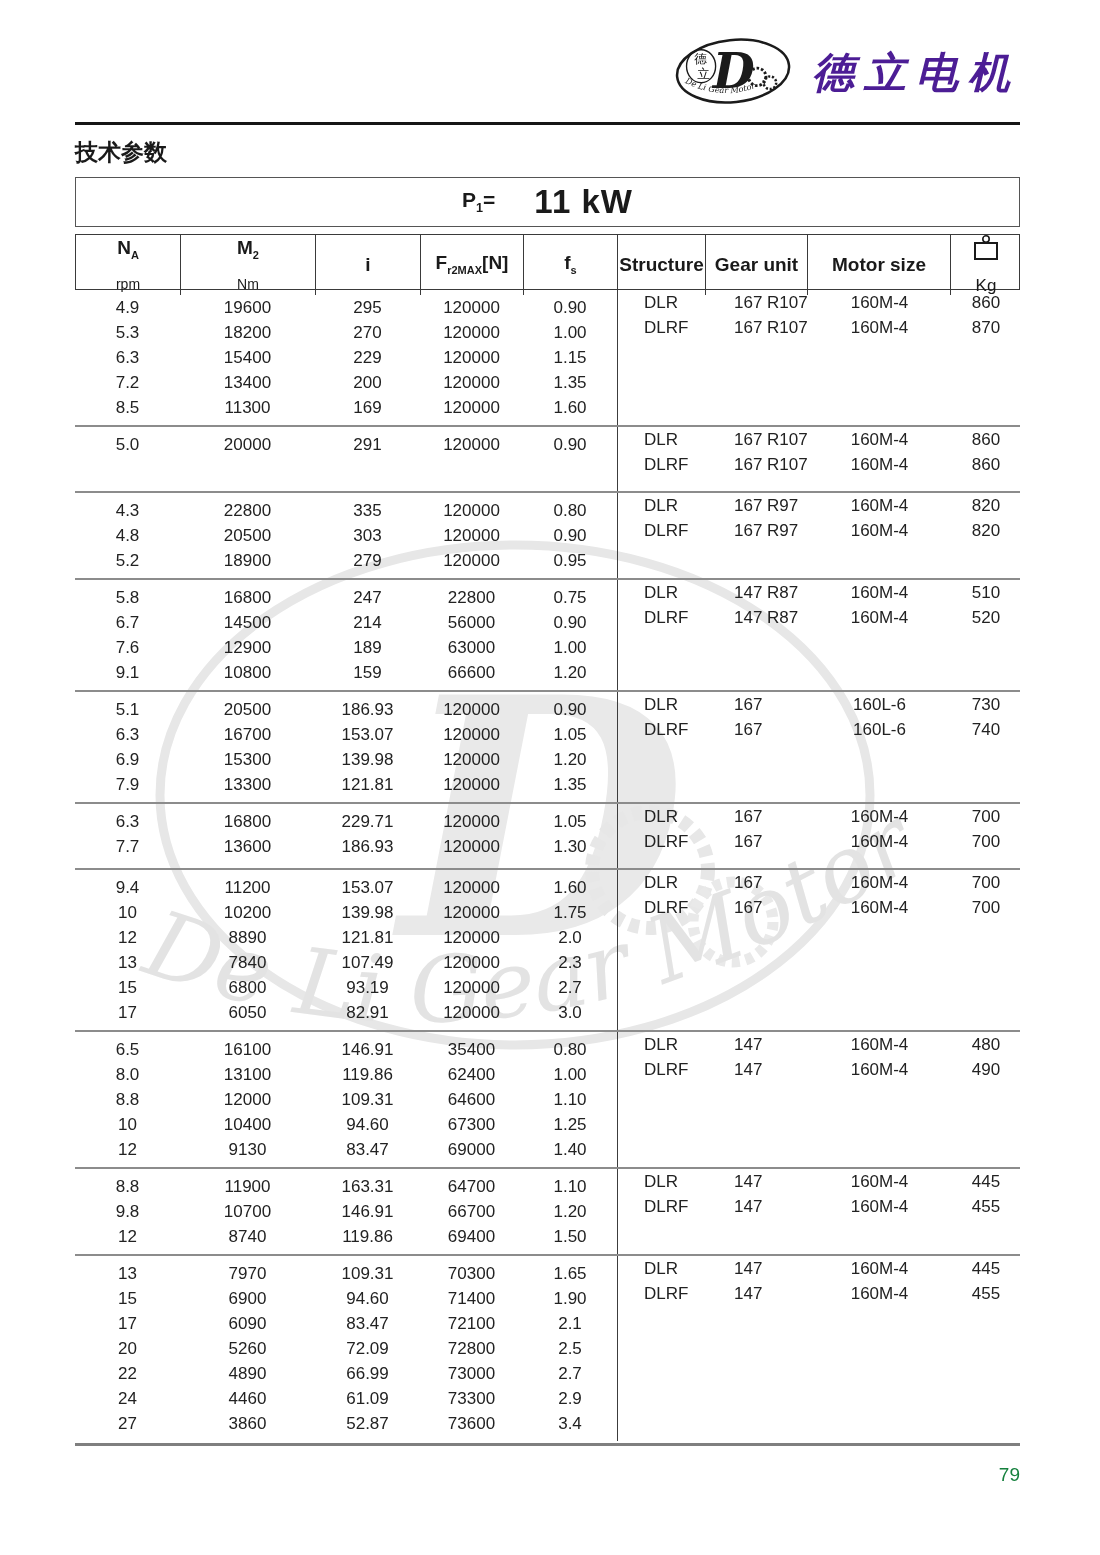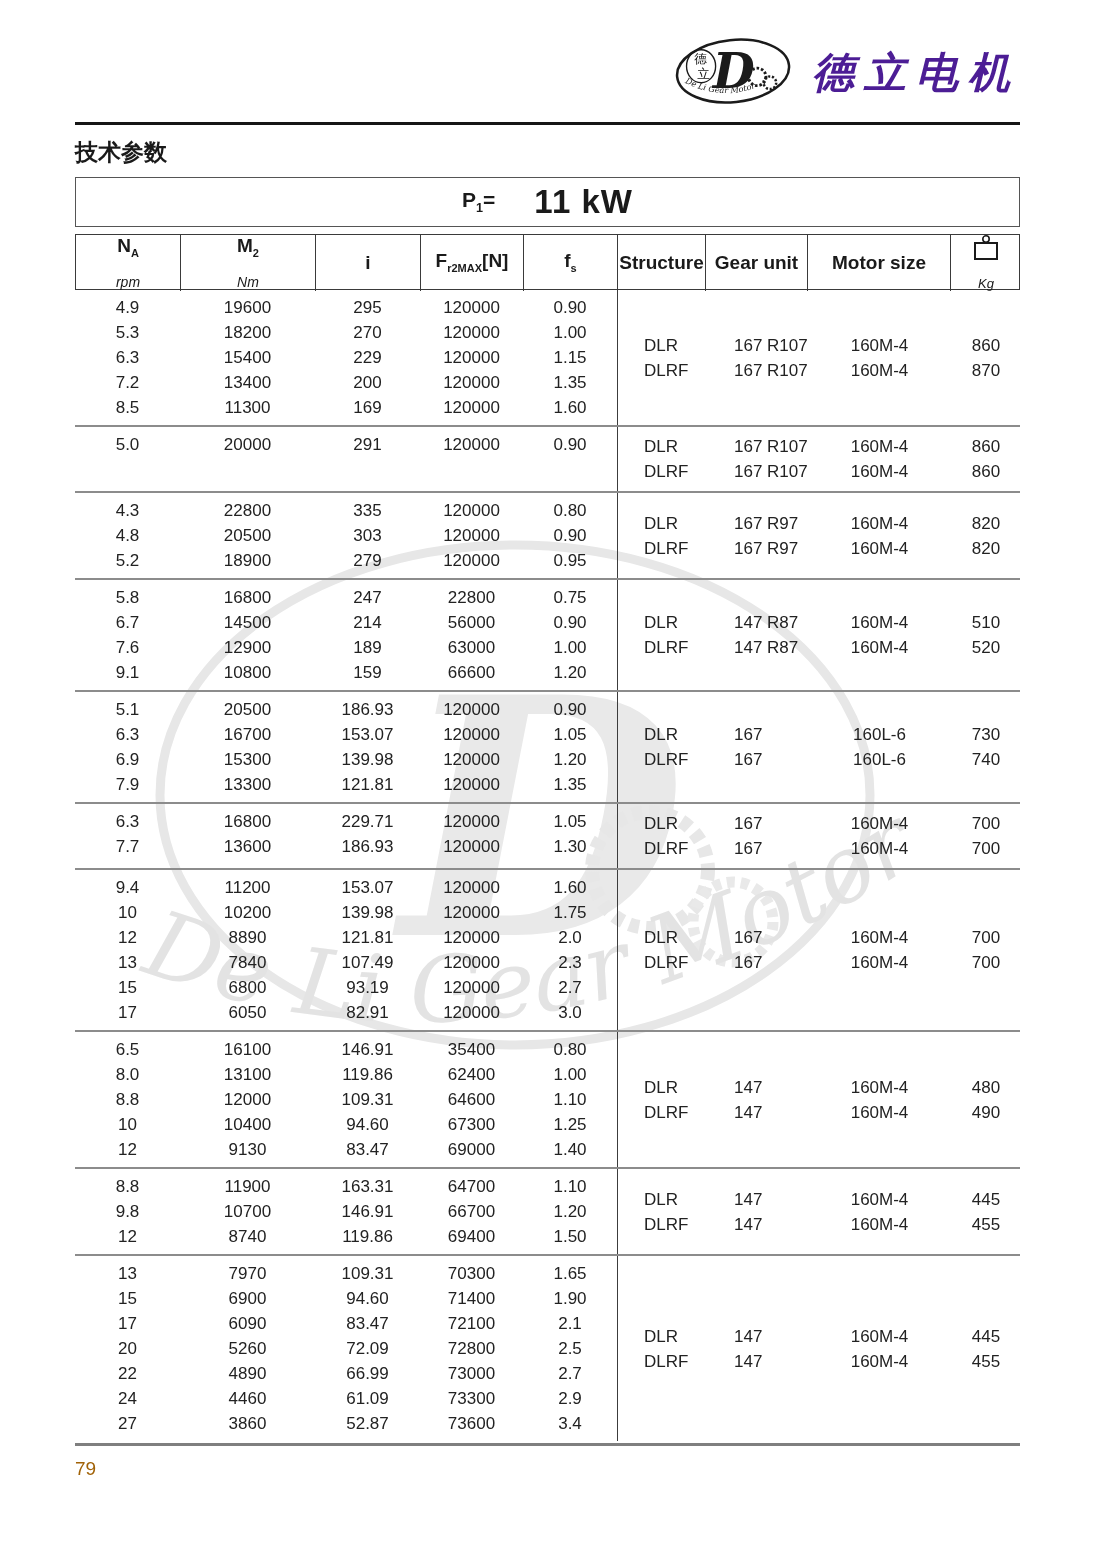--- a/index.html
+++ b/index.html
@@ -27,43 +27,43 @@
   .p-small{font-size:21px;font-weight:bold;}
   .p-small sub{font-size:0.6em;}
   .p-big{font-size:33px;font-weight:800;letter-spacing:1px;}
 
   
   .thead{display:grid;grid-template-columns:105px 135px 105px 103px 94px 88px 102px 143px 70px;
          border:1.6px solid #3a3a3a;box-sizing:border-box;height:56px;background:#fff;}
   .hcell{border-right:1px solid #3a3a3a;display:flex;flex-direction:column;align-items:center;
          justify-content:center;font-weight:bold;font-size:19px;line-height:1.05;gap:16px;}
   .hcell:last-child{border-right:none;}
-  .hcell .unit{font-size:14px;font-weight:normal;font-style:italic;}
+  .hcell .unit{font-size:14px;font-weight:normal;}
   .hcell sub{font-size:0.58em;font-weight:bold;}
   .kg-ic{display:block;margin:0 auto;}
 
   
   .tbody{position:relative;}
   .block{position:relative;min-height:64px;}
   .data-pane{width:542px;padding:5px 0;}
   .drow{display:grid;grid-template-columns:105px 135px 105px 103px 94px;height:25px;line-height:25px;}
   .drow span{text-align:center;font-size:17px;color:#222;}
   .struct-pane{position:absolute;right:0;top:0;bottom:0;width:403px;border-left:1.5px solid #3c3c3c;
-               display:flex;align-items:center;box-sizing:border-box;}
+               display:flex;box-sizing:border-box;}
   .struct-inner{width:100%;}
   .srow{display:grid;grid-template-columns:88px 102px 143px 70px;height:25px;line-height:25px;font-size:17px;color:#222;}
   .srow .s0{padding-left:26px;box-sizing:border-box;text-align:left;}
   .srow .s1{padding-left:28px;box-sizing:border-box;text-align:left;white-space:nowrap;}
   .srow .s2{text-align:center;}
   .srow .s3{text-align:center;}
   .block-sep{height:2px;background:#8c8c8c;}
 
   
   .bottom-line{height:2.5px;background:#7f7f7f;margin-top:2px;}
-  .page-num{text-align:left;font-size:19px;margin-top:12px;color:#a16207;}
+  .page-num{text-align:right;font-size:19px;margin-top:18px;color:#15803d;}
 </style>
 </head>
 <body>
 
 <div class="page">
 
   <svg class="watermark" viewBox="0 0 910 580">
     <ellipse cx="430" cy="255" rx="355" ry="250" fill="none" stroke="#e7e7e7" stroke-width="9"></ellipse>
     <text x="315" y="395" font-family="DejaVu Serif, serif" font-style="italic" font-weight="bold" font-size="330" fill="#e9e9e9">D</text>
     <circle cx="565" cy="330" r="58" fill="none" stroke="#e7e7e7" stroke-width="14" stroke-dasharray="10 7"></circle>
@@ -127,21 +127,21 @@
         <div>Gear unit</div>
       </div>
       <div class="hcell">
         <div>Motor size</div>
       </div>
       <div class="hcell">
         <svg class="kg-ic" width="28" height="26" viewBox="0 0 28 26">
           <circle cx="14" cy="4" r="3.2" fill="none" stroke="#1a1a1a" stroke-width="1.6"></circle>
           <rect x="3" y="8" width="22" height="16" fill="none" stroke="#1a1a1a" stroke-width="2"></rect>
         </svg>
-        <div class="unit" style="font-size:13px;">Kg</div>
+        <div class="unit" style="font-size:17px;">Kg</div>
       </div>
     </div>
 
     <div class="tbody" id="table-body">
         <div class="block">
           <div class="data-pane">
             <div class="drow">
               <span>4.9</span>
               <span>19600</span>
               <span>295</span>

